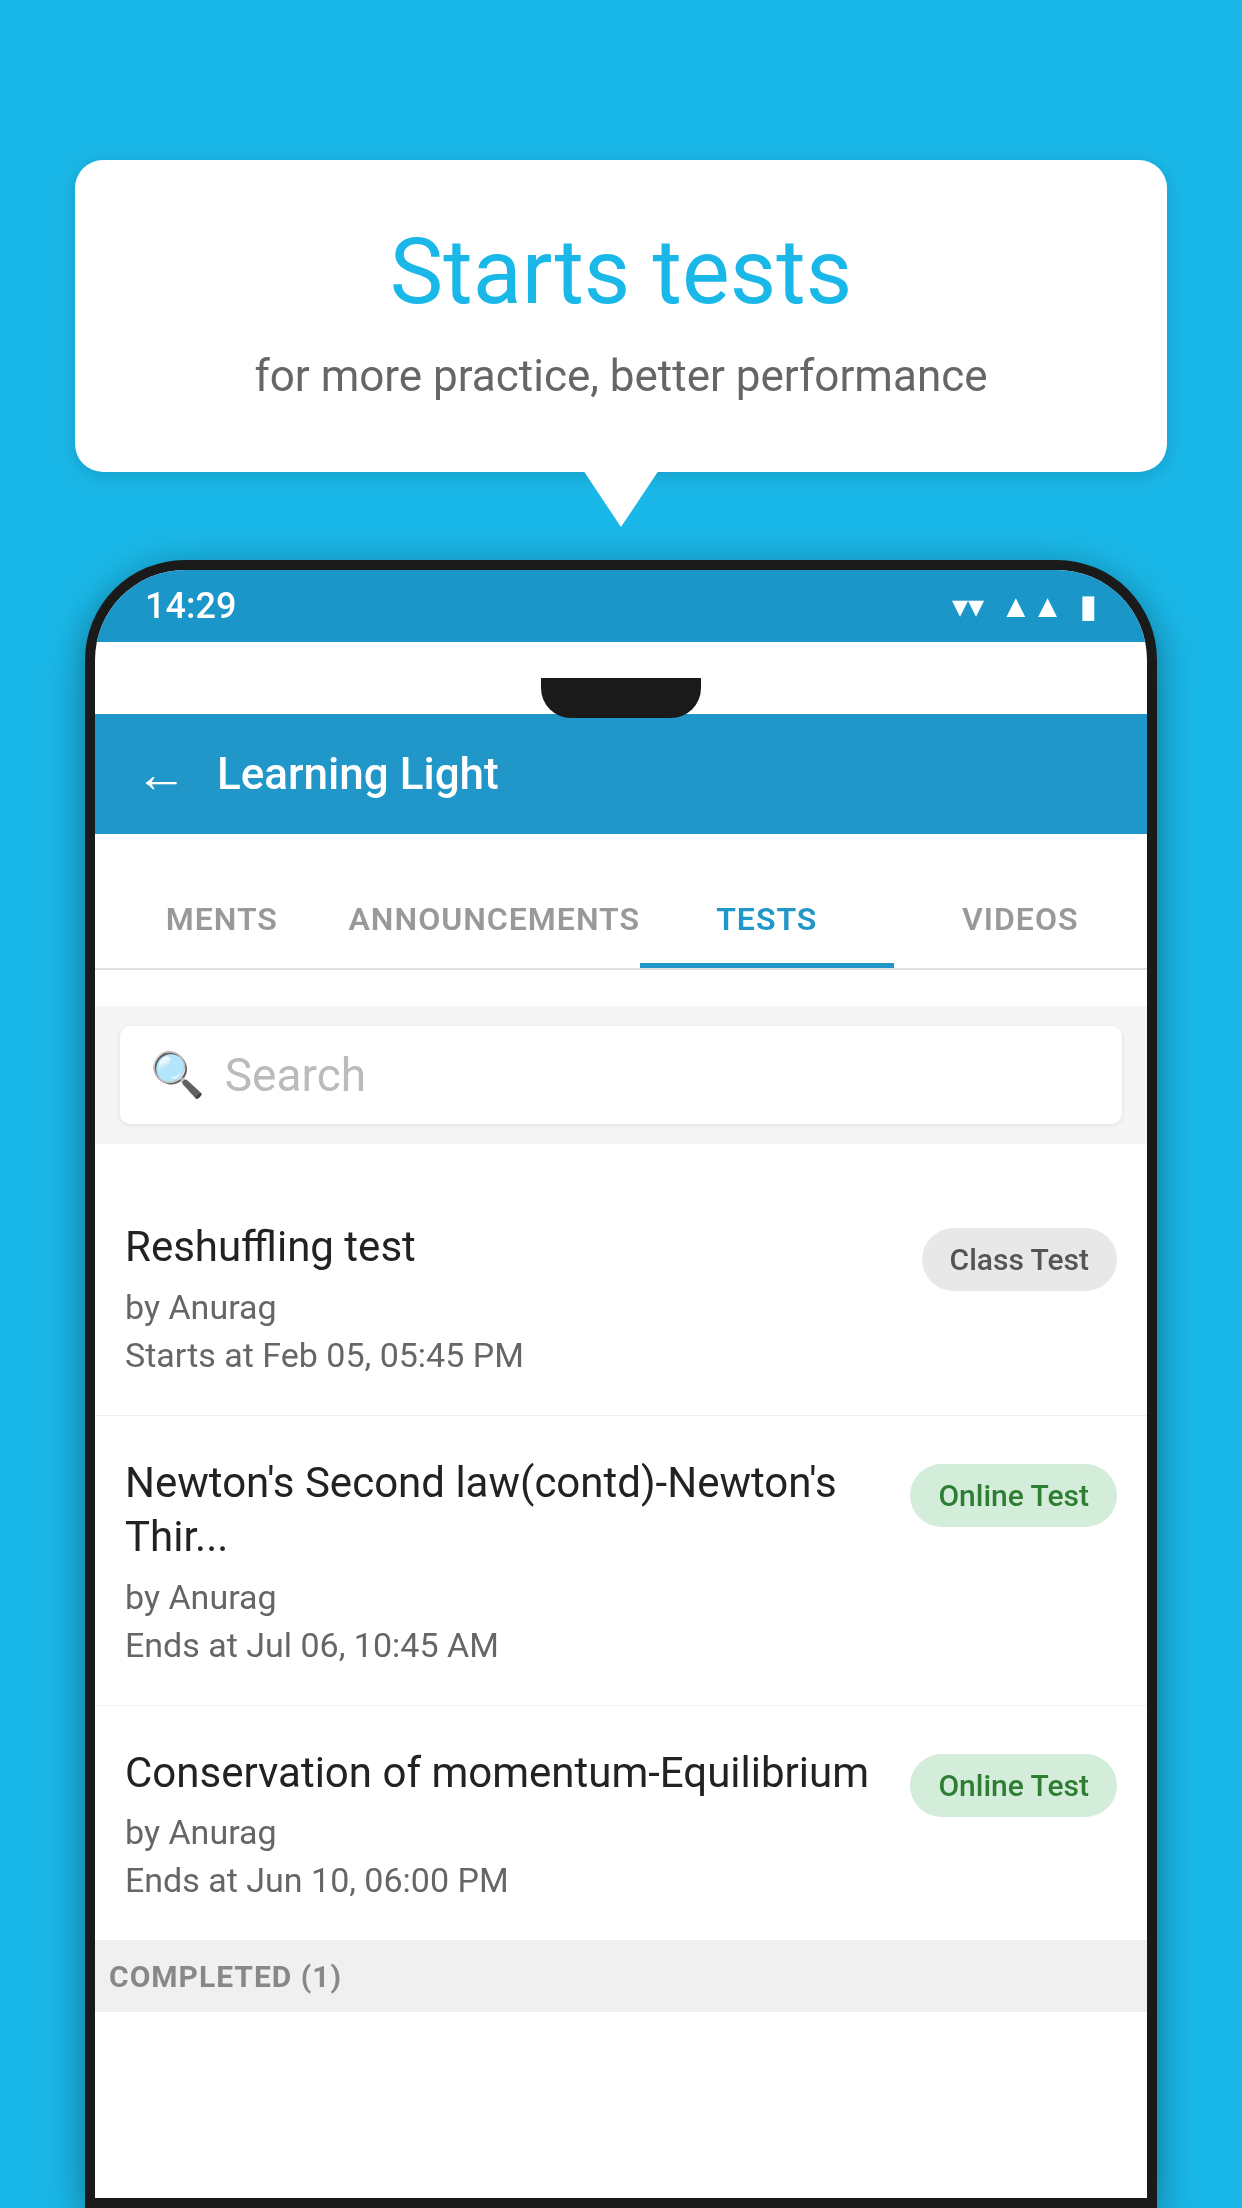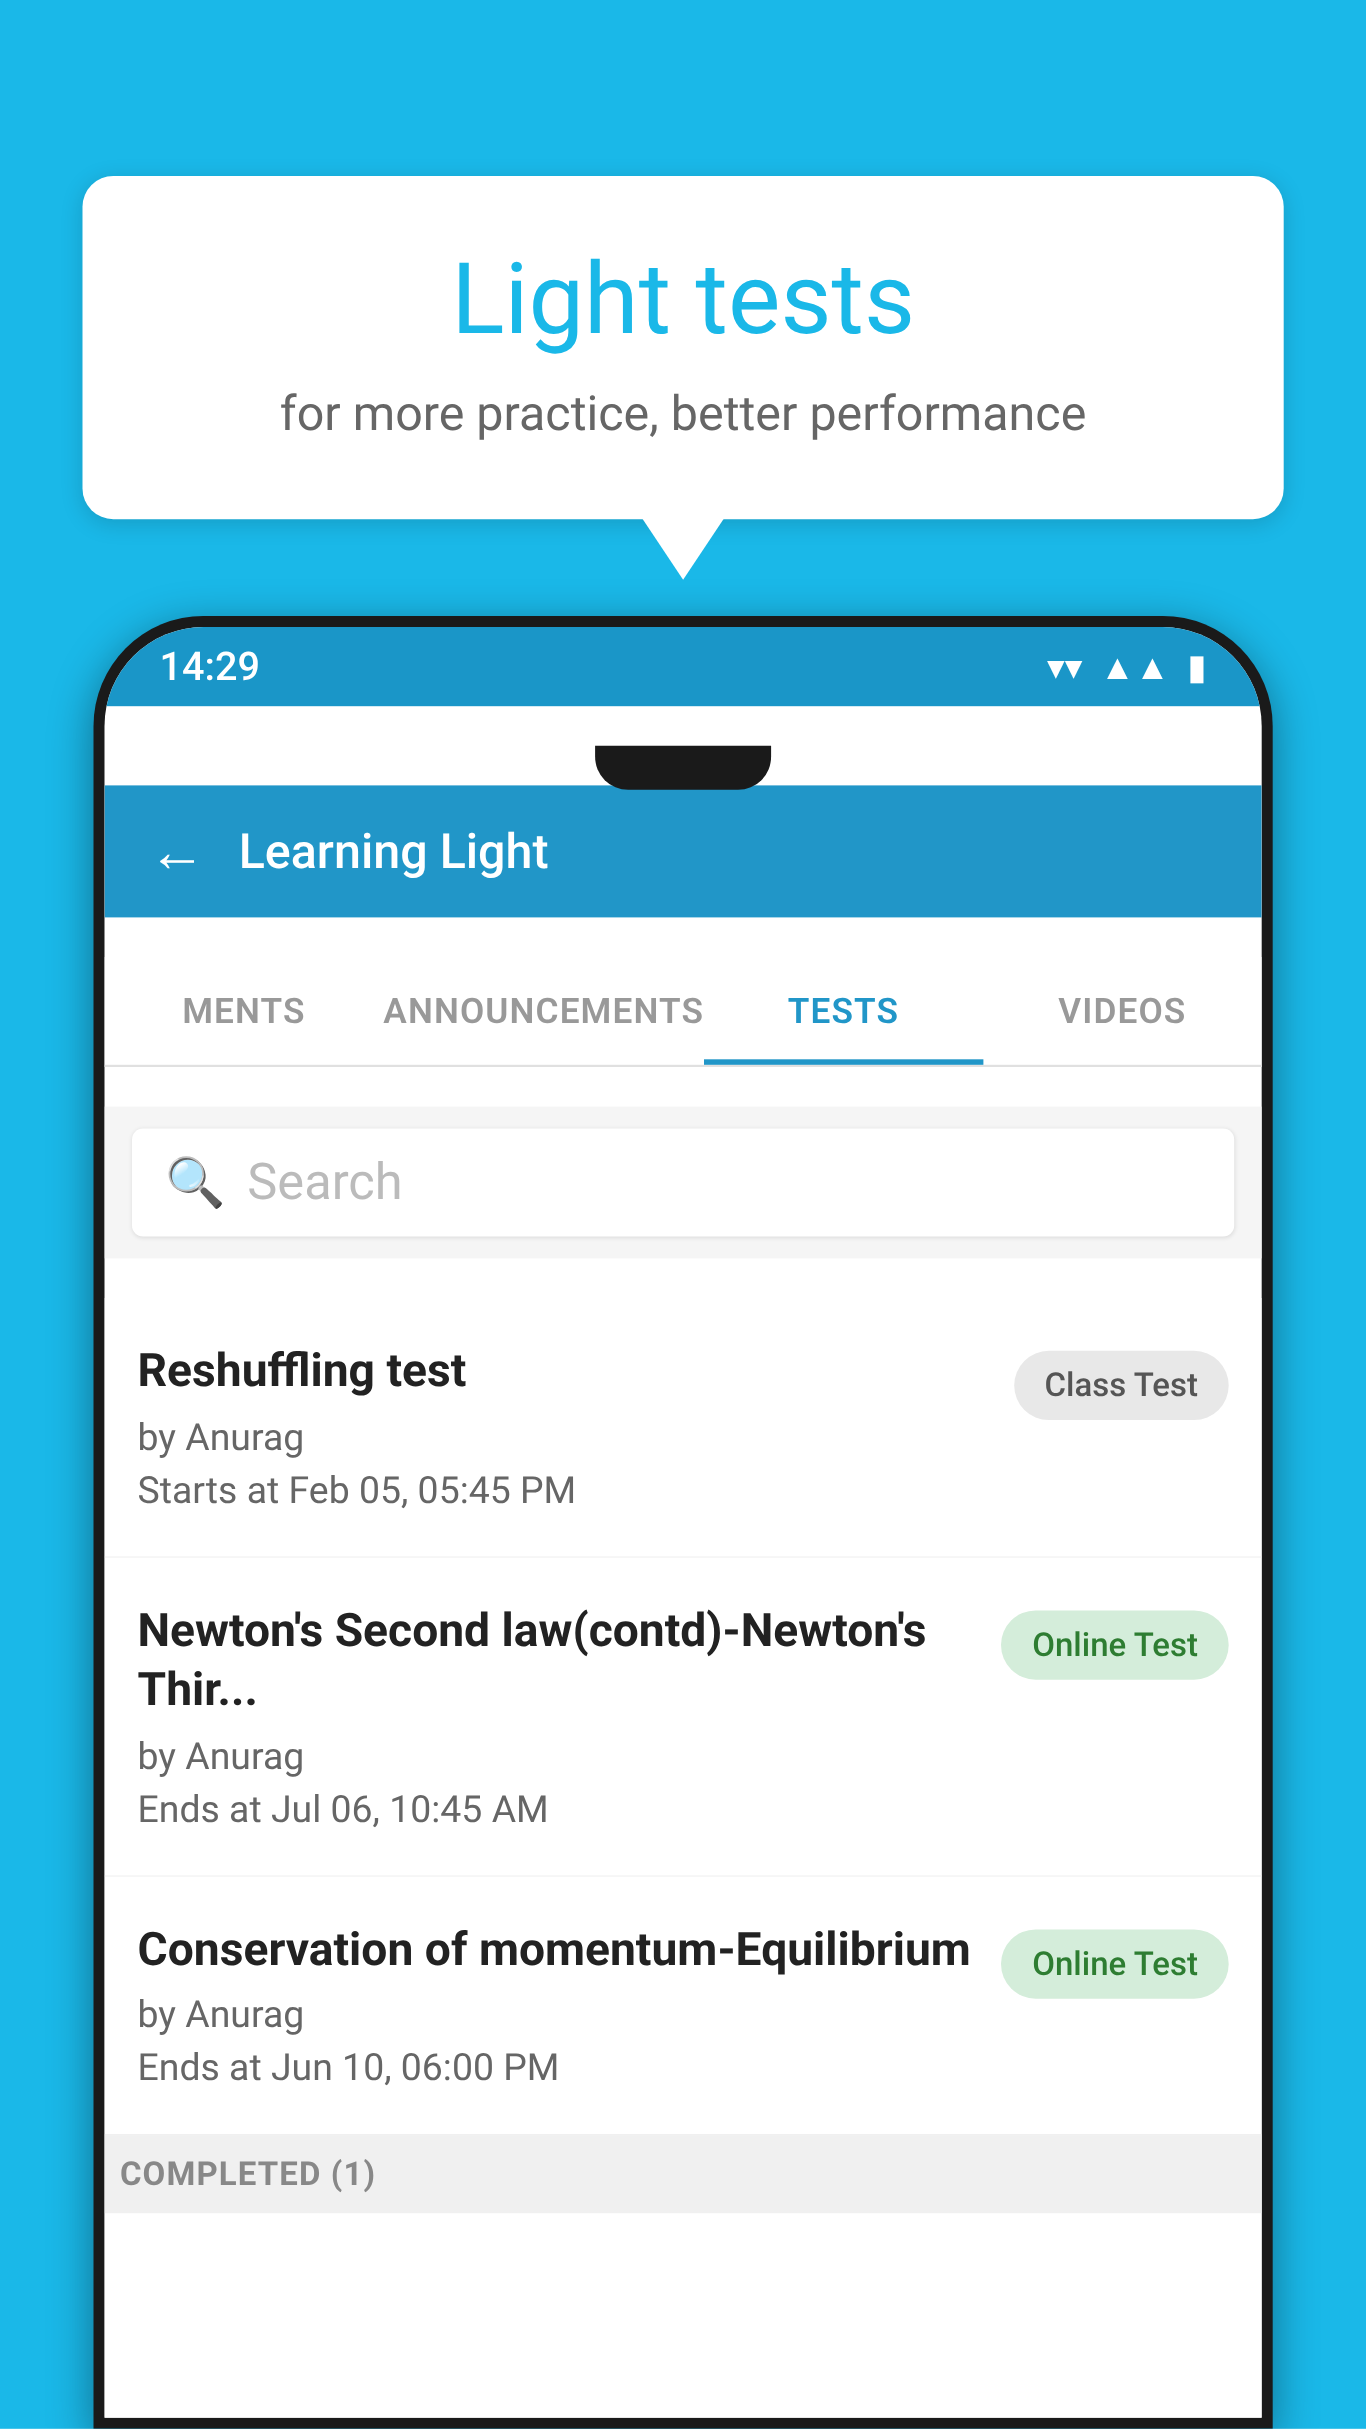--- a/index.html
+++ b/index.html
@@ -223,21 +223,21 @@
       justify-content: space-between;
     }
 
     .test-info {
       flex: 1;
       margin-right: 20px;
     }
 
     .test-name {
       font-size: 42px;
-      font-weight: 700;
+      font-weight: 400;
       color: #222;
       margin-bottom: 12px;
       line-height: 1.3;
     }
 
     .test-by {
       font-size: 34px;
       color: #666;
       margin-bottom: 8px;
     }
@@ -272,21 +272,21 @@
       font-size: 30px;
       font-weight: 700;
       color: #888;
       letter-spacing: 1px;
     }
   </style>
 </head>
 <body>
 
 <div class="speech-bubble">
-  <div class="bubble-title">Light tests</div>
+  <div class="bubble-title">Starts tests</div>
   <div class="bubble-subtitle">for more practice, better performance</div>
 </div>
 
 <div class="phone-frame">
   <div class="phone-screen">
 
     <div class="status-bar">
       <span class="status-time">14:29</span>
       <div class="status-icons">
         <span class="status-icon-wifi">▾▾</span>

